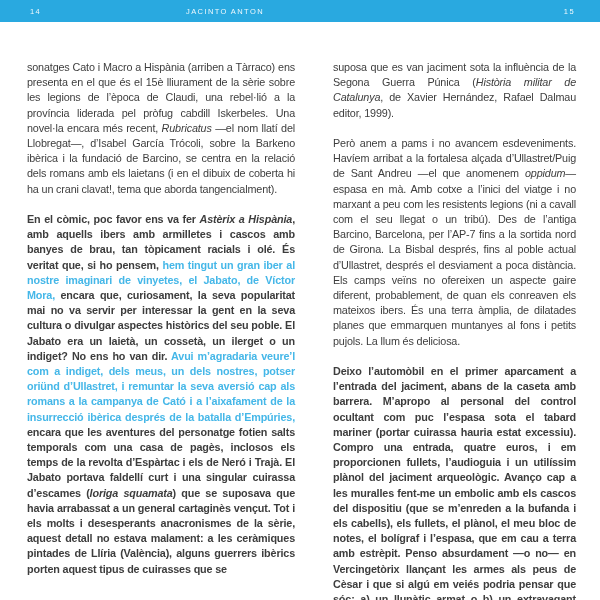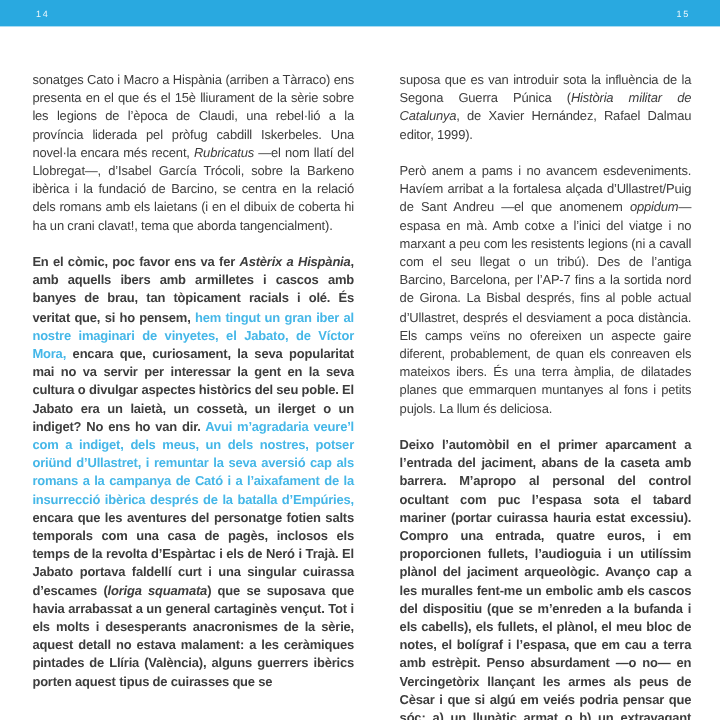--- a/index.html
+++ b/index.html
@@ -39,27 +39,28 @@
   p.para:last-child{margin-bottom:0;font-weight:bold;}
   .seg-n{}
   .seg-i{font-style:italic;}
   .seg-c{color:var(--highlight);}
 </style>
 </head>
 <body>
 
 <header class="header-bar">
   <span class="header-item pn-left">14</span>
+  <span class="header-item h-author">JACINTO ANTON</span>
   <span class="header-item h-title">INDIGETS</span>
   <span class="header-item pn-right">15</span>
 </header>
 
 <main>
   <section class="column col-left">
       <p class="para"><span class="seg-n">sonatges Cato i Macro a Hispània (arriben a Tàrraco) ens presenta en el que és el 15è lliurament de la sèrie sobre les legions de l’època de Claudi, una rebel·lió a la província liderada pel pròfug cabdill Iskerbeles. Una novel·la encara més recent, </span><span class="seg-i">Rubricatus</span><span class="seg-n"> —el nom llatí del Llobregat—, d’Isabel García Trócoli, sobre la Barkeno ibèrica i la fundació de Barcino, se centra en la relació dels romans amb els laietans (i en el dibuix de coberta hi ha un crani clavat!, tema que aborda tangencialment).</span></p>
       <p class="para"><span class="seg-n">En el còmic, poc favor ens va fer </span><span class="seg-i">Astèrix a Hispània</span><span class="seg-n">, amb aquells ibers amb armilletes i cascos amb banyes de brau, tan tòpicament racials i olé. És veritat que, si ho pensem, </span><span class="seg-c">hem tingut un gran iber al nostre imaginari de vinyetes, el Jabato, de Víctor Mora,</span><span class="seg-n"> encara que, curiosament, la seva popularitat mai no va servir per interessar la gent en la seva cultura o divulgar aspectes històrics del seu poble. El Jabato era un laietà, un cossetà, un ilerget o un indiget? No ens ho van dir. </span><span class="seg-c">Avui m’agradaria veure’l com a indiget, dels meus, un dels nostres, potser oriünd d’Ullastret, i remuntar la seva aversió cap als romans a la campanya de Cató i a l’aixafament de la insurrecció ibèrica després de la batalla d’Empúries,</span><span class="seg-n"> encara que les aventures del personatge fotien salts temporals com una casa de pagès, inclosos els temps de la revolta d’Espàrtac i els de Neró i Trajà. El Jabato portava faldellí curt i una singular cuirassa d’escames (</span><span class="seg-i">loriga squamata</span><span class="seg-n">) que se suposava que havia arrabassat a un general cartaginès vençut. Tot i els molts i desesperants anacronismes de la sèrie, aquest detall no estava malament: a les ceràmiques pintades de Llíria (València), alguns guerrers ibèrics porten aquest tipus de cuirasses que se</span></p>
     </section>
   <section class="column col-right">
-      <p class="para"><span class="seg-n">suposa que es van introduir sota la influència de la Segona Guerra Púnica (</span><span class="seg-i">Història militar de Catalunya</span><span class="seg-n">, de Xavier Hernández, Rafael Dalmau editor, 1999).</span></p>
+      <p class="para"><span class="seg-n">suposa que es van jaciment sota la influència de la Segona Guerra Púnica (</span><span class="seg-i">Història militar de Catalunya</span><span class="seg-n">, de Xavier Hernández, Rafael Dalmau editor, 1999).</span></p>
       <p class="para"><span class="seg-n">Però anem a pams i no avancem esdeveniments. Havíem arribat a la fortalesa alçada d’Ullastret/Puig de Sant Andreu —el que anomenem </span><span class="seg-i">oppidum</span><span class="seg-n">— espasa en mà. Amb cotxe a l’inici del viatge i no marxant a peu com les resistents legions (ni a cavall com el seu llegat o un tribú). Des de l’antiga Barcino, Barcelona, per l’AP-7 fins a la sortida nord de Girona. La Bisbal després, fins al poble actual d’Ullastret, després el desviament a poca distància. Els camps veïns no ofereixen un aspecte gaire diferent, probablement, de quan els conreaven els mateixos ibers. És una terra àmplia, de dilatades planes que emmarquen muntanyes al fons i petits pujols. La llum és deliciosa.</span></p>
       <p class="para"><span class="seg-n">Deixo l’automòbil en el primer aparcament a l’entrada del jaciment, abans de la caseta amb barrera. M’apropo al personal del control ocultant com puc l’espasa sota el tabard mariner (portar cuirassa hauria estat excessiu). Compro una entrada, quatre euros, i em proporcionen fullets, l’audioguia i un utilíssim plànol del jaciment arqueològic. Avanço cap a les muralles fent-me un embolic amb els cascos del dispositiu (que se m’enreden a la bufanda i els cabells), els fullets, el plànol, el meu bloc de notes, el bolígraf i l’espasa, que em cau a terra amb estrèpit. Penso absurdament —o no— en Vercingetòrix llançant les armes als peus de Cèsar i que si algú em veiés podria pensar que sóc: a) un llunàtic armat o b) un extravagant terrorista disposat a executar una estranya matança: estranya pel sistema i perquè estic més sol que la una. Envoltat</span></p>
     </section>
 </main>
 
 </body></html>

